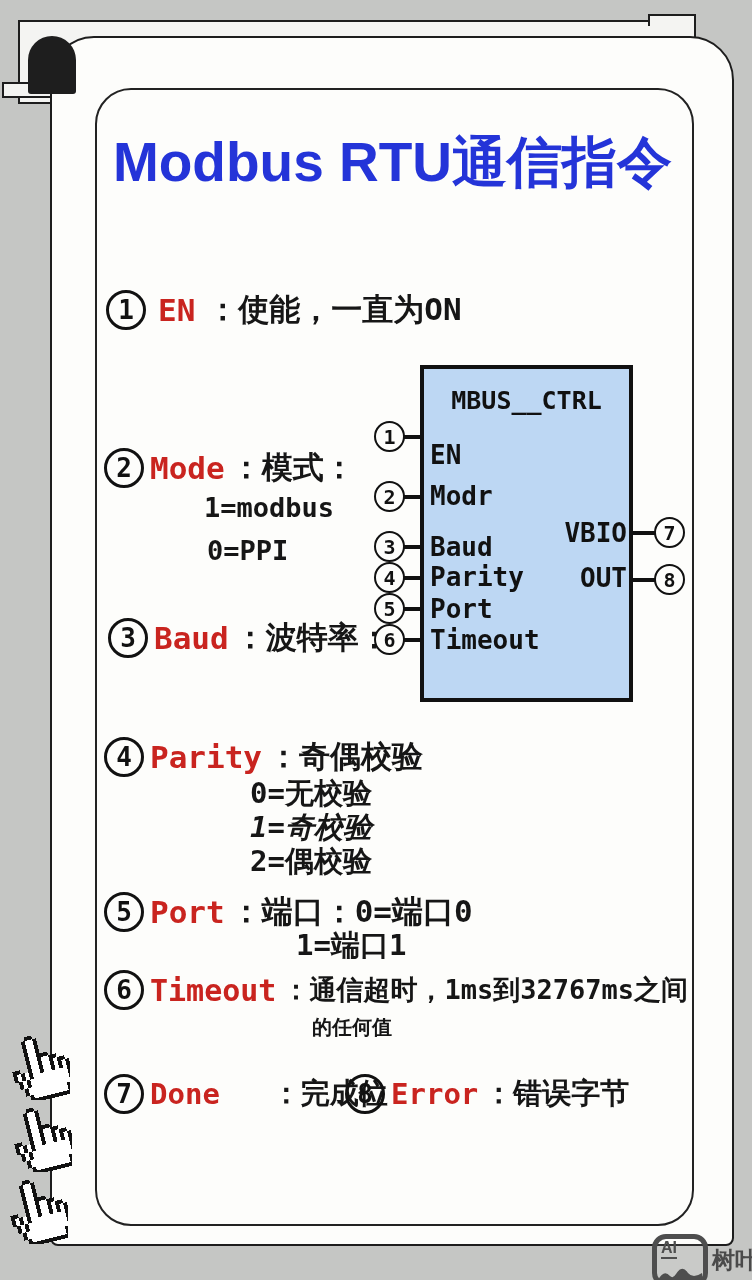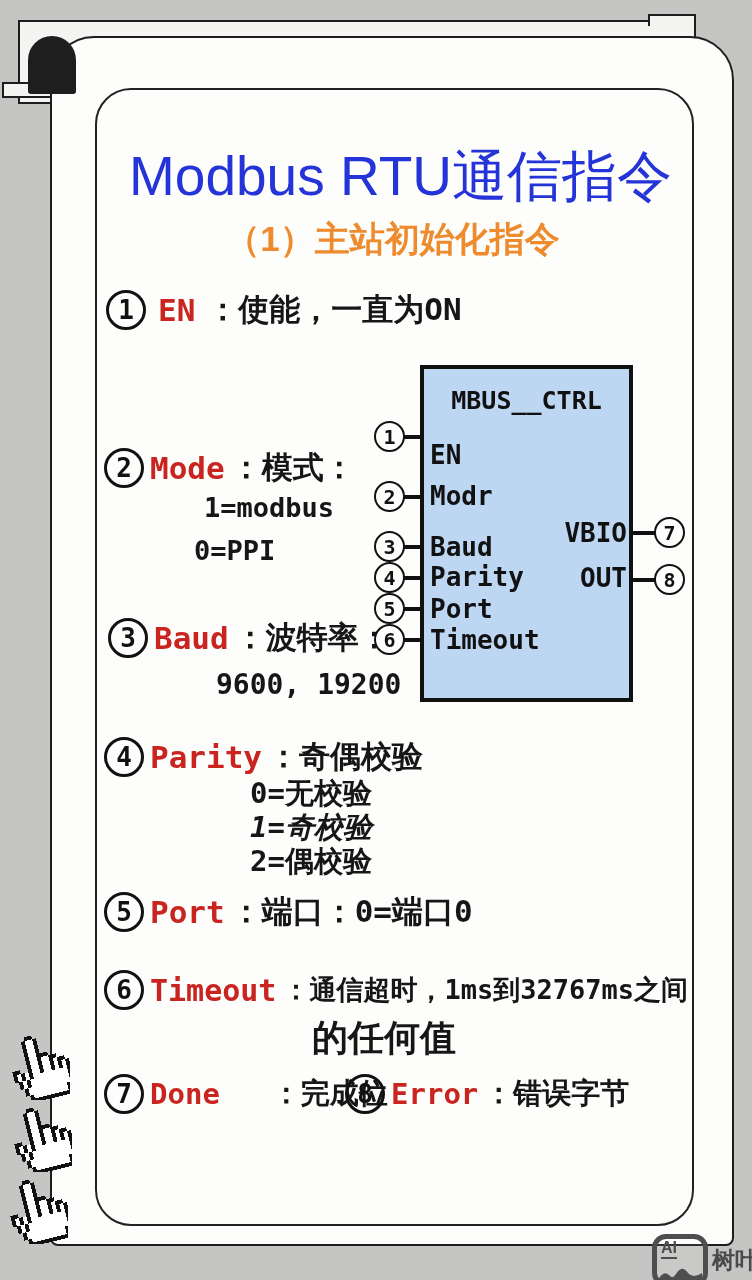--- a/index.html
+++ b/index.html
@@ -18,22 +18,22 @@
                background:var(--paper);border:2px solid #1d1d1d;border-bottom:none;}
   .sheet-fold{position:absolute;left:2px;top:82px;width:52px;height:12px;
               background:var(--paper);border:2px solid #1d1d1d;}
   .main-page{position:absolute;left:50px;top:36px;width:680px;height:1206px;
              background:#fdfdfb;border:2.5px solid #1d1d1d;border-radius:44px 44px 8px 8px;}
   .clip{position:absolute;left:28px;top:36px;width:48px;height:58px;background:#1e1e1e;
         border-radius:24px 24px 3px 3px;}
   .card{position:absolute;left:95px;top:88px;width:595px;height:1134px;
         background:#fdfdfb;border:2.5px solid #222;border-radius:36px;}
   
-  .title{position:absolute;left:95px;top:140px;width:595px;text-align:center;
-         font-size:55px;font-weight:400;color:var(--title-blue);letter-spacing:0px;padding-left:8px;}
+  .title{position:absolute;left:95px;top:126px;width:595px;text-align:center;
+         font-size:55px;font-weight:700;color:var(--title-blue);letter-spacing:0px;}
   .subtitle{position:absolute;left:95px;top:216px;width:595px;text-align:center;
             font-size:35px;font-weight:900;color:var(--subtitle-orange);}
   
   .row{position:absolute;display:flex;align-items:center;gap:6px;height:44px;white-space:nowrap;}
   .cnum{display:inline-flex;align-items:center;justify-content:center;flex:0 0 auto;
         width:40px;height:40px;border:3.5px solid #111;border-radius:50%;box-sizing:border-box;
         font-family:"DejaVu Sans Mono",monospace;font-size:26px;font-weight:bold;color:#111;
         background:transparent;}
   .lbl{font-family:"DejaVu Sans Mono","Liberation Sans",monospace;font-weight:bold;
        color:var(--label-red);font-size:31px;}
@@ -71,64 +71,63 @@
 <div class="stage">
 
   <div class="back-sheet"></div>
   <div class="sheet-notch"></div>
   <div class="sheet-fold"></div>
   <div class="main-page"></div>
   <div class="clip"></div>
   <div class="card"></div>
 
   <div class="title">Modbus RTU通信指令</div>
-  <div class="subtitle">（1）主站初始化指令</div>
 
   <div class="row" style="left:106px;top:288px;gap:12px;">
     <span class="cnum">1</span>
     <span class="lbl">EN</span>
     <span class="desc">：使能，一直为ON</span>
   </div>
 
   <div class="row" style="left:104px;top:446px;">
     <span class="cnum">2</span>
     <span class="lbl">Mode</span>
     <span class="desc">：模式：</span>
   </div>
   <div class="sub" style="left:204px;top:492px;font-size:27px;">1=modbus</div>
-  <div class="sub" style="left:194px;top:535px;font-size:27px;">0=PPI</div>
+  <div class="sub" style="left:207px;top:535px;font-size:27px;">0=PPI</div>
 
   <div class="row" style="left:108px;top:616px;">
     <span class="cnum">3</span>
     <span class="lbl">Baud</span>
     <span class="desc">：波特率：</span>
   </div>
-  <div class="sub" style="left:216px;top:668px;font-size:28px;">9600, 19200</div>
 
   <div class="row" style="left:104px;top:735px;">
     <span class="cnum">4</span>
     <span class="lbl">Parity</span>
     <span class="desc">：奇偶校验</span>
   </div>
   <div class="sub" style="left:250px;top:774px;font-size:29px;">0=无校验</div>
   <div class="sub" style="left:250px;top:808px;font-size:29px;font-style:italic;">1=奇校验</div>
   <div class="sub" style="left:250px;top:842px;font-size:29px;">2=偶校验</div>
 
   <div class="row" style="left:104px;top:890px;">
     <span class="cnum">5</span>
     <span class="lbl">Port</span>
     <span class="desc">：端口：0=端口0</span>
   </div>
+  <div class="sub" style="left:296px;top:926px;font-size:29px;">1=端口1</div>
 
   <div class="row" style="left:104px;top:968px;">
     <span class="cnum">6</span>
     <span class="lbl" style="font-size:30px;">Timeout</span>
     <span class="desc" style="font-size:27px;text-align:right;">：通信超时，1ms到32767ms之间</span>
   </div>
-  <div class="sub" style="left:312px;top:1014px;font-size:36px;">的任何值</div>
+  <div class="sub" style="left:312px;top:1014px;font-size:20px;">的任何值</div>
 
   <div class="row" style="left:104px;top:1072px;">
     <span class="cnum">7</span>
     <span class="lbl" style="font-size:29px;">Done</span>
     <span class="desc" style="font-size:29px;margin-left:46px;">：完成位</span>
   </div>
   <div class="row" style="left:345px;top:1072px;">
     <span class="cnum">8</span>
     <span class="lbl" style="font-size:29px;">Error</span>
     <span class="desc" style="font-size:29px;text-align:right;">：错误字节</span>

